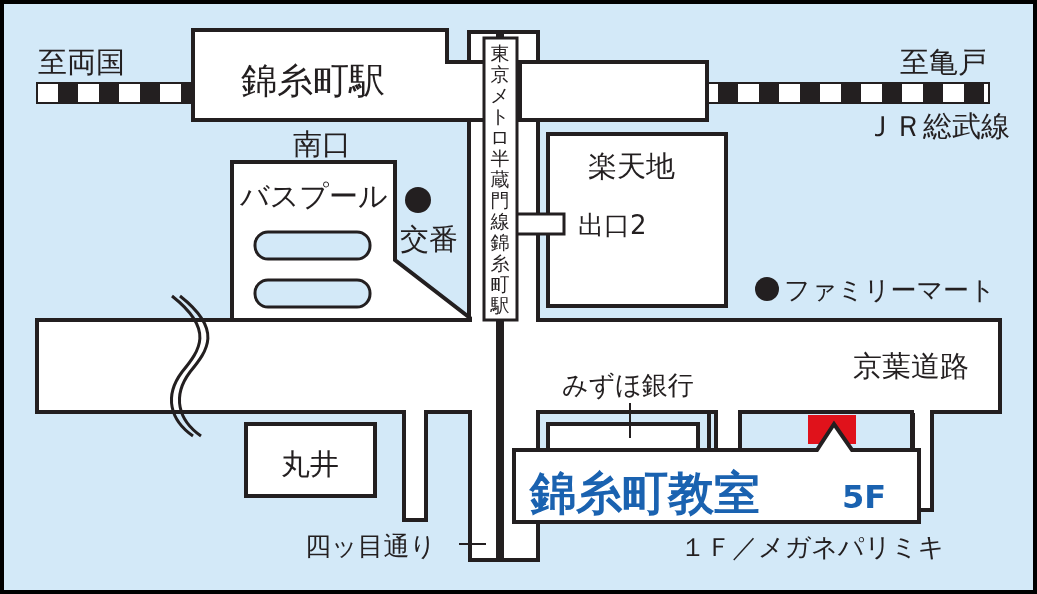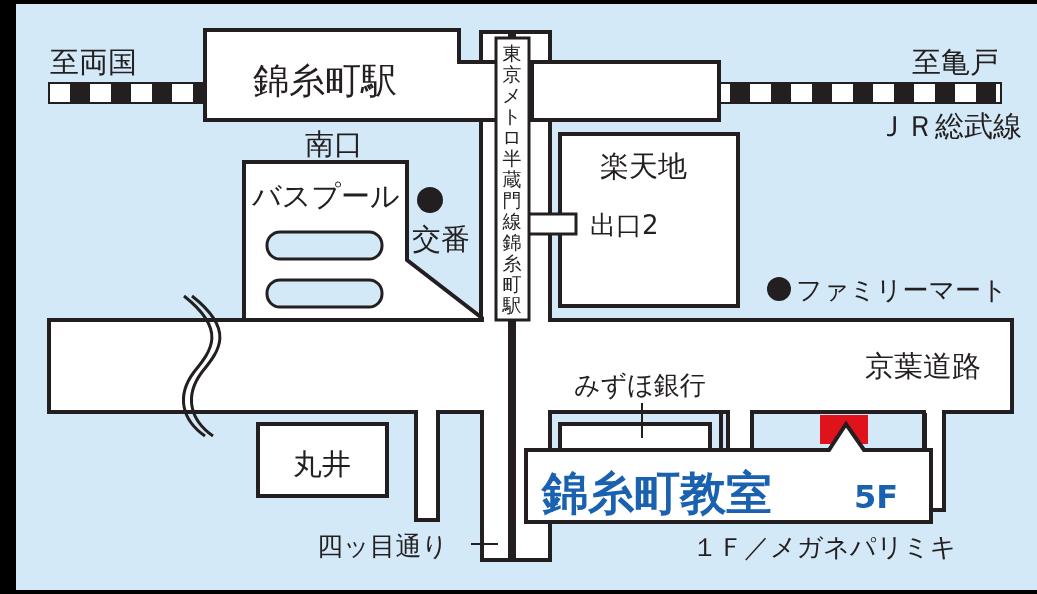--- a/index.html
+++ b/index.html
@@ -1,17 +1,17 @@
 <!DOCTYPE html>
 <html><head>
 <meta charset="utf-8">
 <style>
   html, body { margin: 0; padding: 0; background: #000; }
   body { width: 1037px; height: 594px; overflow: hidden; font-family: "DejaVu Sans", "Liberation Sans", sans-serif; }
-  #map { position: absolute; left: 12px; top: 0; width: 912px; height: 594px; }
+  #map { position: absolute; left: 0; top: 0; width: 912px; height: 594px; }
   svg text { font-family: "DejaVu Sans", "Liberation Sans", sans-serif; fill: #231f20; }
   .lbl { font-size: 29px; }
   .lbl-lg { font-size: 36px; }
   .lbl-sm { font-size: 26px; }
   .vert { font-size: 19px; }
   .accent { fill: #1a62b0; font-weight: bold; }
 </style>
 </head>
 <body>
 

